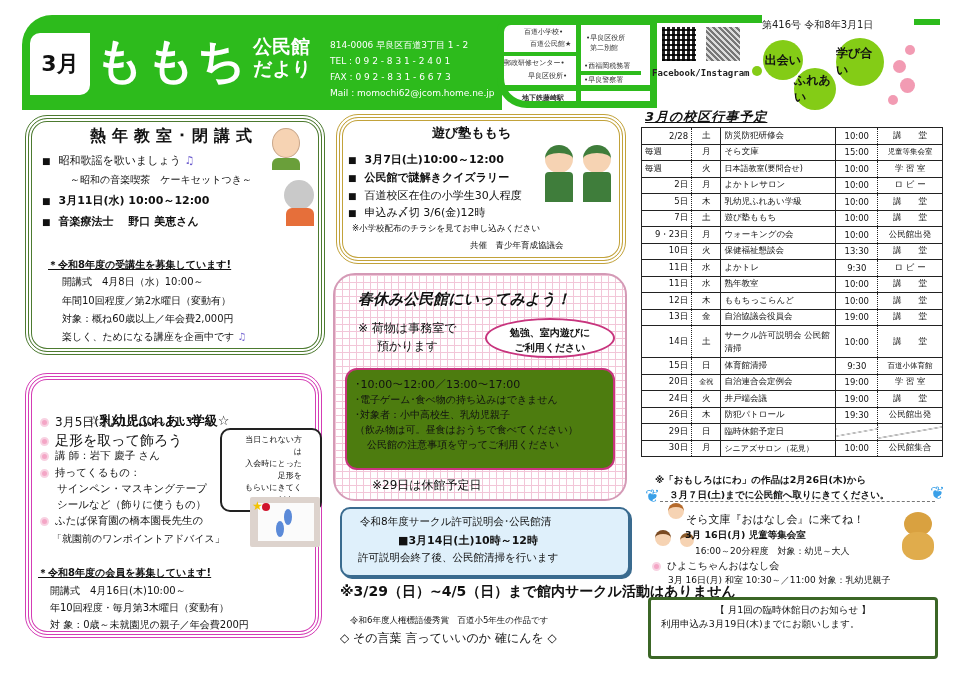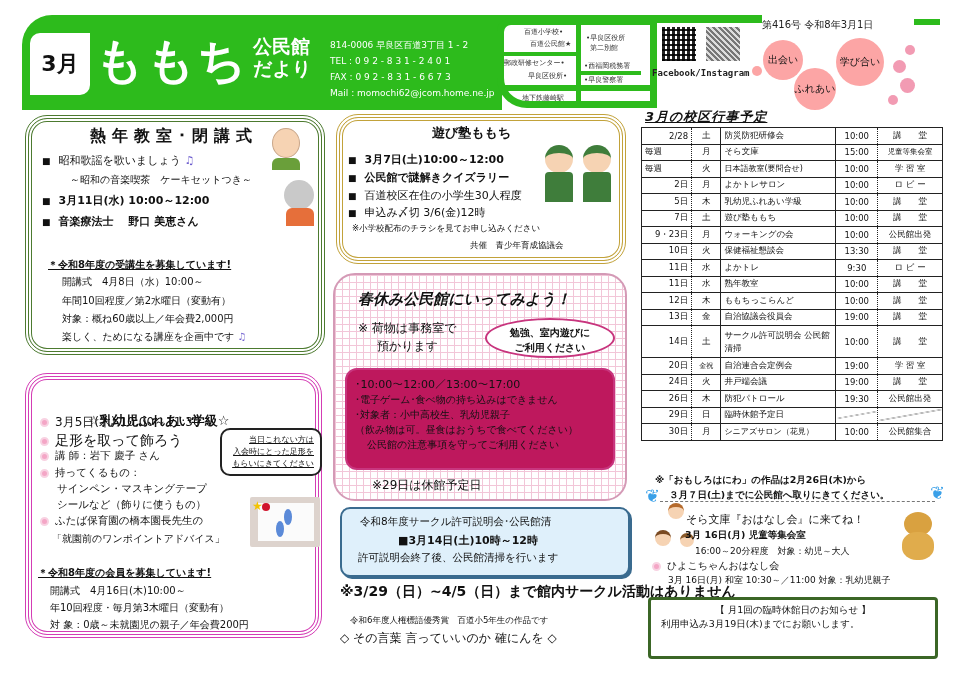--- a/index.html
+++ b/index.html
@@ -21,43 +21,43 @@
   .map .lbl { position: absolute; font-size: 7px; color: #333; white-space: nowrap; }
   .map .road { position: absolute; background: #2dbb1c; }
 
   
   .qr { position: absolute; width: 34px; height: 34px; background:
     repeating-linear-gradient(90deg,#222 0 3px,#fff 3px 5px),
     repeating-linear-gradient(0deg,#222 0 2px,#fff 2px 5px); background-blend-mode: multiply; }
   .qr2 { background: repeating-linear-gradient(45deg,#777 0 2px,#ddd 2px 4px); }
   .fb-label { position: absolute; left: 652px; top: 68px; font-family: "DejaVu Sans Mono", monospace; font-size: 9px; font-weight: bold; color: #222; }
   .issue { position: absolute; left: 762px; top: 18px; font-size: 10px; color: #222; white-space: nowrap; }
-  .bubble { position: absolute; border-radius: 50%; background: #fca5a5; display: flex; align-items: center; justify-content: center; font-size: 10px; font-weight: normal; color: #111; }
+  .bubble { position: absolute; border-radius: 50%; background: #84cc16; display: flex; align-items: center; justify-content: center; font-size: 12px; font-weight: bold; color: #111; }
   .blossom { position: absolute; width: 10px; height: 10px; border-radius: 50%; background: #f29bb3; }
 
   
   .box { position: absolute; border-radius: 22px; }
   .box-senior { left: 25px; top: 115px; width: 300px; height: 240px; border: 4px double #4c7a2f; box-shadow: inset 0 0 0 2px #fff, inset 0 0 0 3px #4c7a2f; }
   .box-play { left: 336px; top: 114px; width: 290px; height: 150px; border: 4px double #c2a23a; box-shadow: inset 0 0 0 2px #fff, inset 0 0 0 3px #c2a23a; }
   .box-spring { left: 333px; top: 273px; width: 294px; height: 228px; border: 2px solid #d49ab6; background-color: #fff;
     background-image: linear-gradient(#f2c6d8 1px, transparent 1px), linear-gradient(90deg, #f2c6d8 1px, transparent 1px); background-size: 7px 7px; }
   .box-infant { left: 25px; top: 373px; width: 297px; height: 265px; border: 4px double #d43cb5; box-shadow: inset 0 0 0 2px #fff, inset 0 0 0 3px #d43cb5; }
   .box-circle { left: 340px; top: 507px; width: 290px; height: 70px; border: 2px solid #3a6b8f; background: #dff0fb; border-radius: 10px; box-shadow: 2px 2px 0 #3a6b8f; }
 
   .t { position: absolute; white-space: nowrap; }
   .sq::before { content: "■"; margin-right: 8px; font-size: 9px; }
   .title-serif { font-family: "DejaVu Serif", serif; font-weight: bold; letter-spacing: 6px; }
   .under { text-decoration: underline; font-weight: bold; }
   .flower { display: inline-block; width: 9px; height: 9px; border-radius: 50%; background: #f4a6c6; border: 2px solid #f8d2e2; margin-right: 6px; vertical-align: middle; }
   .note-icon { color: #6a5acd; font-weight: bold; }
 
   
-  .speech { position: absolute; background: #fff; border: 2px solid #222; border-radius: 10px; font-size: 8px; line-height: 12px; padding: 4px 6px; text-align: right; text-decoration: underline; }
+  .speech { position: absolute; background: #fff; border: 2px solid #222; border-radius: 10px; font-size: 8px; line-height: 12px; padding: 4px 18px; text-align: right; }
   .speech-pink { position: absolute; left: 485px; top: 318px; width: 130px; height: 40px; border: 2px solid #c8357e; border-radius: 50%; background: #fff; font-size: 10px; font-weight: bold; text-align: center; line-height: 15px; padding-top: 5px; }
-  .spring-inner { position: absolute; left: 345px; top: 368px; width: 270px; height: 102px; border: 2px solid #c8357e; border-radius: 12px; background: #be185d; font-size: 10px; line-height: 15px; padding: 7px 8px; }
+  .spring-inner { position: absolute; left: 345px; top: 368px; width: 270px; height: 102px; border: 2px solid #c8357e; border-radius: 12px; background: #4d7c0f; font-size: 10px; line-height: 15px; padding: 7px 8px; }
 
   
   .photo { position: absolute; left: 250px; top: 497px; width: 70px; height: 50px; background: #ddd3cd; border-radius: 2px; }
   .photo .card { position: absolute; left: 8px; top: 6px; width: 56px; height: 38px; background: #fbfbfb; }
   .foot { position: absolute; width: 8px; height: 16px; background: #5b8ad8; border-radius: 50%; }
 
   
   .sched-title { position: absolute; left: 645px; top: 108px; font-size: 13px; font-weight: bold; font-style: italic; text-decoration: underline; letter-spacing: 1px; }
   table.sched { position: absolute; left: 641px; top: 127px; width: 302px; border-collapse: collapse; font-size: 8.5px; }
   table.sched td { border: 1px solid #222; height: 16.5px; padding: 0 3px; white-space: nowrap; }
@@ -96,21 +96,21 @@
 
 <div class="map">
   <div class="road" style="left:0;top:27px;width:72px;height:4px;"></div>
   <div class="road" style="left:72px;top:0;width:5px;height:76px;"></div>
   <div class="road" style="left:77px;top:46px;width:60px;height:4px;"></div>
   <div class="road" style="left:0;top:60px;width:146px;height:6px;"></div>
   <span class="lbl" style="left:20px;top:2px;">百道小学校•</span>
   <span class="lbl" style="left:26px;top:14px;">百道公民館★</span>
   <span class="lbl" style="left:0;top:33px;">郵政研修センター•</span>
   <span class="lbl" style="left:24px;top:46px;">早良区役所•</span>
-  <span class="lbl" style="left:18px;top:68px;">地下鉄藤崎駅</span>
+  <span class="lbl" style="left:18px;top:68px;font-weight:bold;">地下鉄藤崎駅</span>
   <span class="lbl" style="left:82px;top:8px;">•早良区役所</span>
   <span class="lbl" style="left:86px;top:18px;">第二別館</span>
   <span class="lbl" style="left:80px;top:36px;">•西福岡税務署</span>
   <span class="lbl" style="left:80px;top:50px;">•早良警察署</span>
 </div>
 
 <div class="qr" style="left:662px;top:27px;"></div>
 <div class="qr qr2" style="left:706px;top:27px;"></div>
 <div class="fb-label">Facebook/Instagram</div>
 <div class="issue">第416号  令和8年3月1日</div>
@@ -301,20 +301,27 @@
         <td class="pl">講　　堂</td>
       </tr>
     <tr class="tall">
         <td class="dt">14日</td>
         <td class="dw">土</td>
         <td class="ev" style="white-space:normal;line-height:13px">サークル許可説明会 公民館清掃</td>
         <td class="tm">10:00</td>
         <td class="pl">講　　堂</td>
       </tr>
     <tr>
+        <td class="dt">15日</td>
+        <td class="dw">日</td>
+        <td class="ev">体育館清掃</td>
+        <td class="tm">9:30</td>
+        <td class="pl" style="font-size:7.5px">百道小体育館</td>
+      </tr>
+    <tr>
         <td class="dt">20日</td>
         <td class="dw" style="font-size:7px">金祝</td>
         <td class="ev">自治連合会定例会</td>
         <td class="tm">19:00</td>
         <td class="pl">学 習 室</td>
       </tr>
     <tr>
         <td class="dt">24日</td>
         <td class="dw">火</td>
         <td class="ev">井戸端会議</td>

